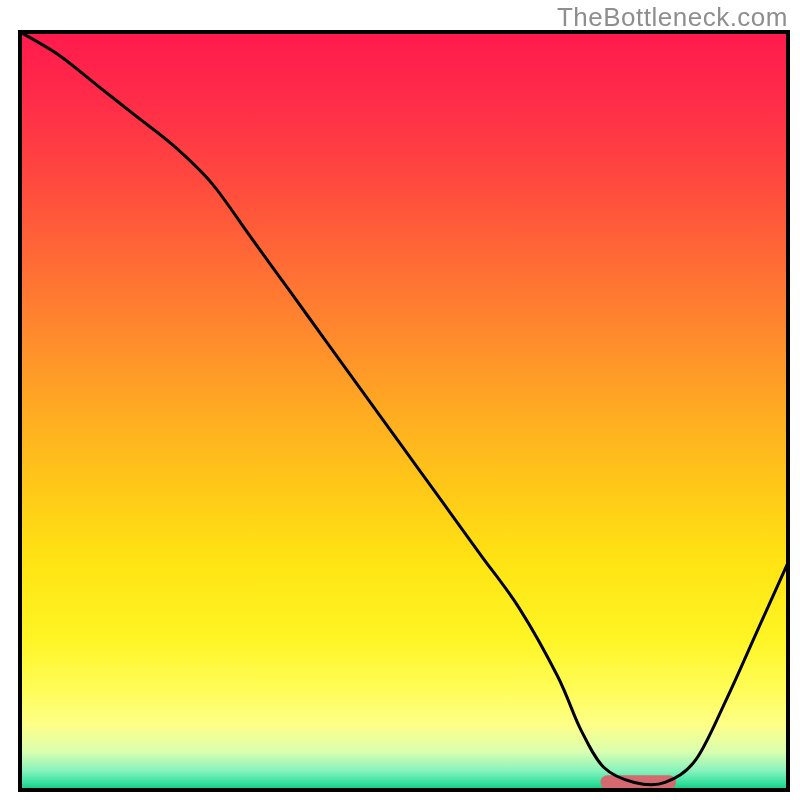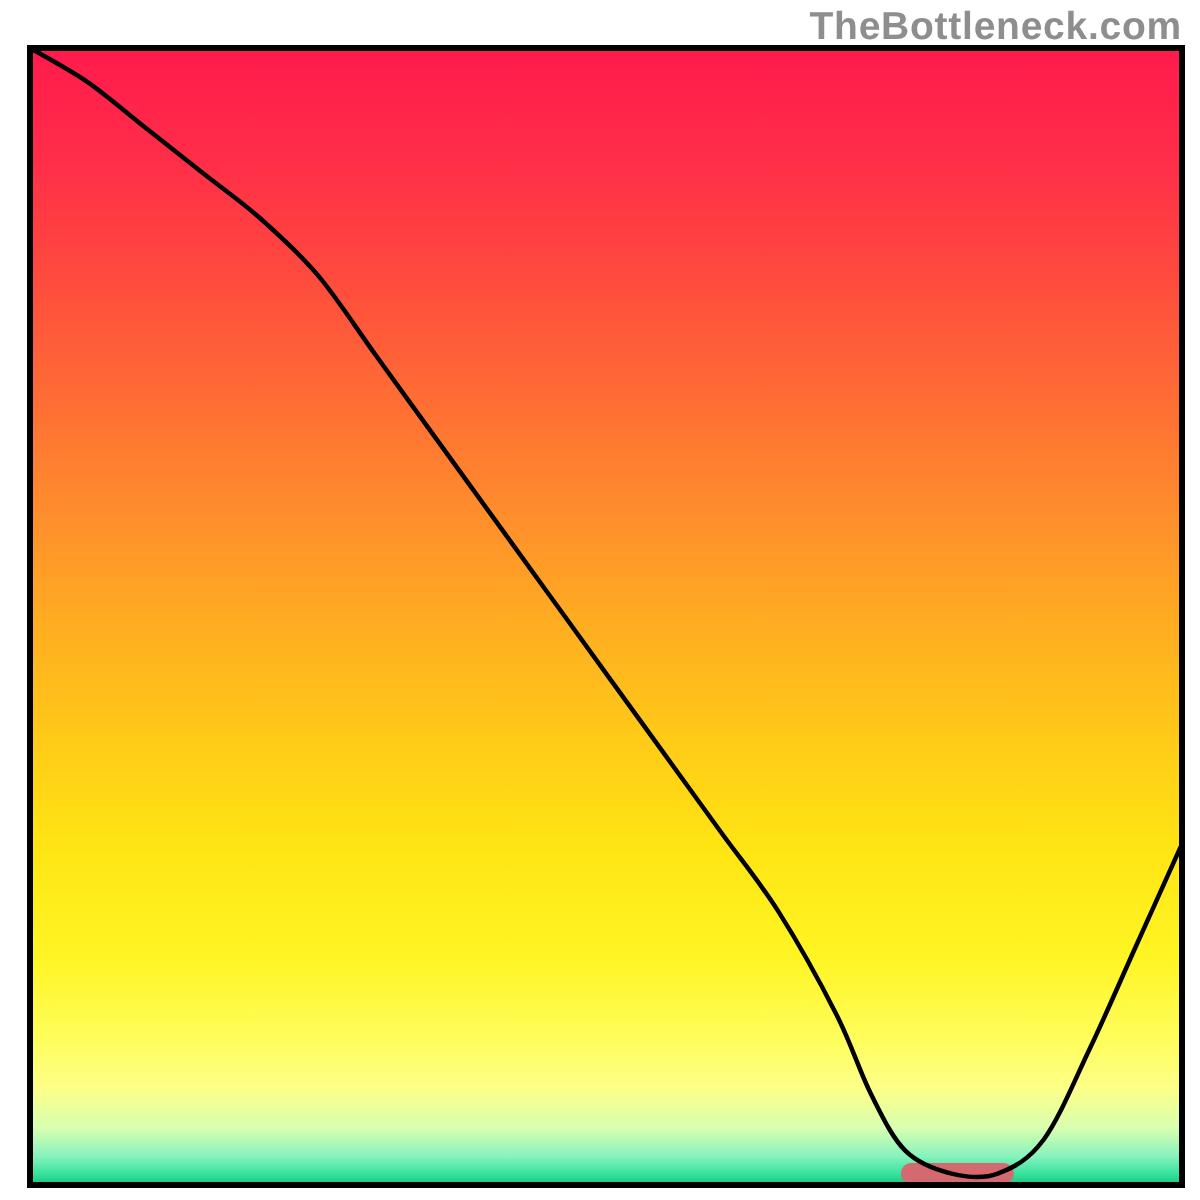--- a/index.html
+++ b/index.html
@@ -14,21 +14,21 @@
     position: relative;
     width: 800px;
     height: 800px;
   }
   .watermark {
     position: absolute;
     top: 2px;
     right: 12px;
     font-family: Arial, Helvetica, sans-serif;
     font-size: 26px;
-    font-weight: bold;
+    font-weight: normal;
     color: #8e8e8e;
     letter-spacing: 0.5px;
     z-index: 10;
   }
   svg {
     display: block;
   }
 </style>
 </head>
 <body>

